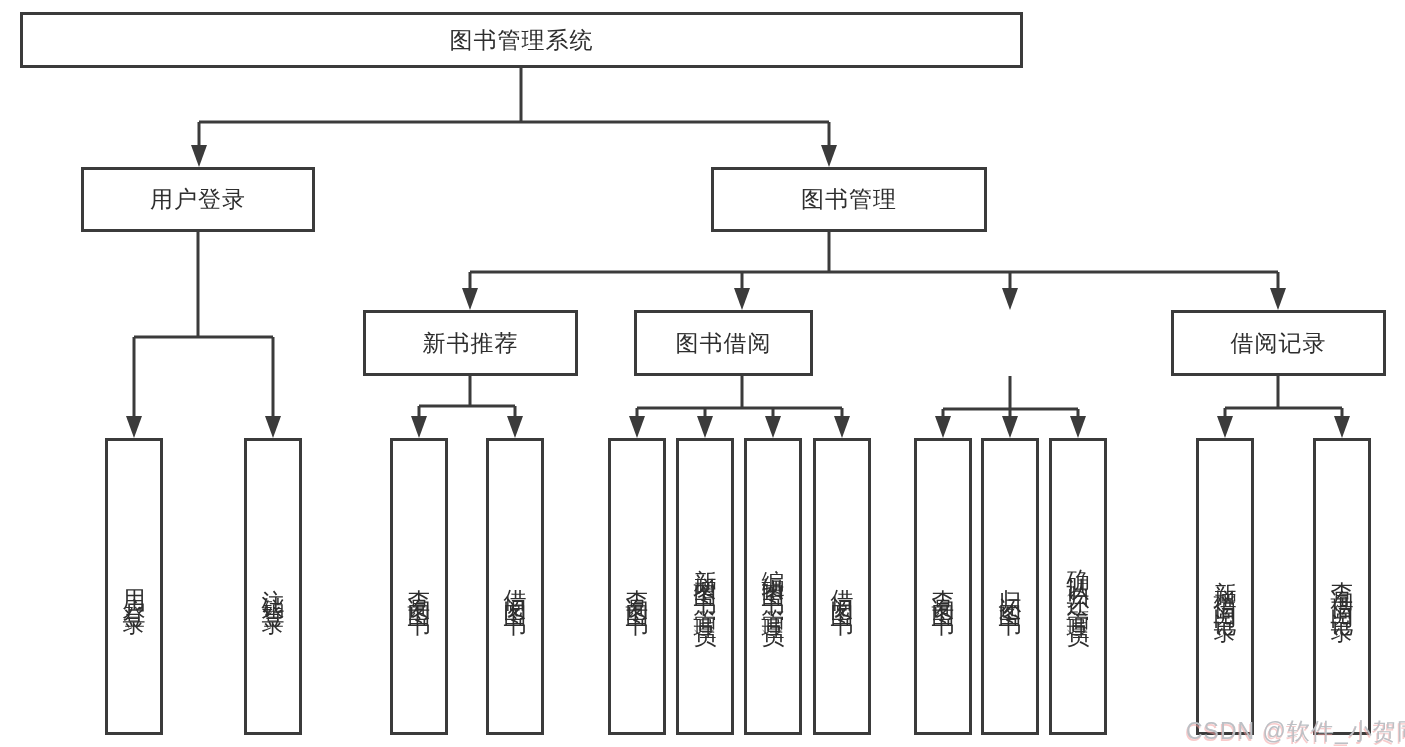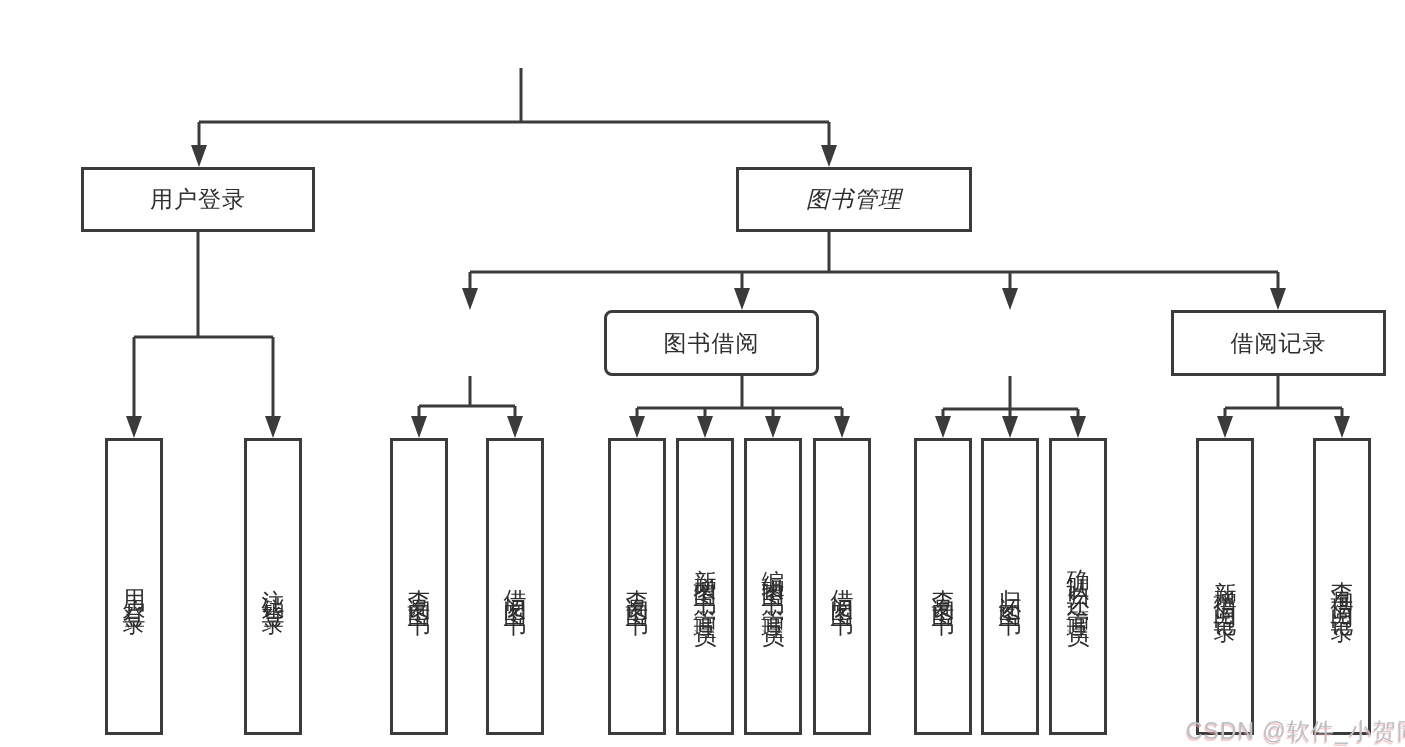--- a/index.html
+++ b/index.html
@@ -94,29 +94,35 @@
       <polygon points="765,416 781,416 773,438"></polygon>
       <polygon points="834,416 850,416 842,438"></polygon>
       <polygon points="935,416 951,416 943,438"></polygon>
       <polygon points="1002,416 1018,416 1010,438"></polygon>
       <polygon points="1070,416 1086,416 1078,438"></polygon>
       <polygon points="1217,416 1233,416 1225,438"></polygon>
       <polygon points="1334,416 1350,416 1342,438"></polygon>
     </g>
   </svg>
 
+  <div class="node hbox root">
+    <span>图书管理系统</span>
+  </div>
 
   <div class="node hbox lvl2" style="left:81px;width:234px;">
     <span>用户登录</span>
   </div>
-  <div class="node hbox lvl2" style="left:736px;width:236px;font-style:italic;">
+  <div class="node hbox lvl2" style="left:711px;width:276px;">
     <span>图书管理</span>
   </div>
 
-  <div class="node hbox lvl3" style="left:604px;width:215px;border-radius:8px;">
+  <div class="node hbox lvl3" style="left:363px;width:215px;">
+    <span>新书推荐</span>
+  </div>
+  <div class="node hbox lvl3" style="left:634px;width:179px;">
     <span>图书借阅</span>
   </div>
   <div class="node hbox lvl3" style="left:1171px;width:215px;">
     <span>借阅记录</span>
   </div>
 
   <div class="node vbox leaf" style="left:105px;">
     <span>用户登录</span>
   </div>
   <div class="node vbox leaf" style="left:244px;">

